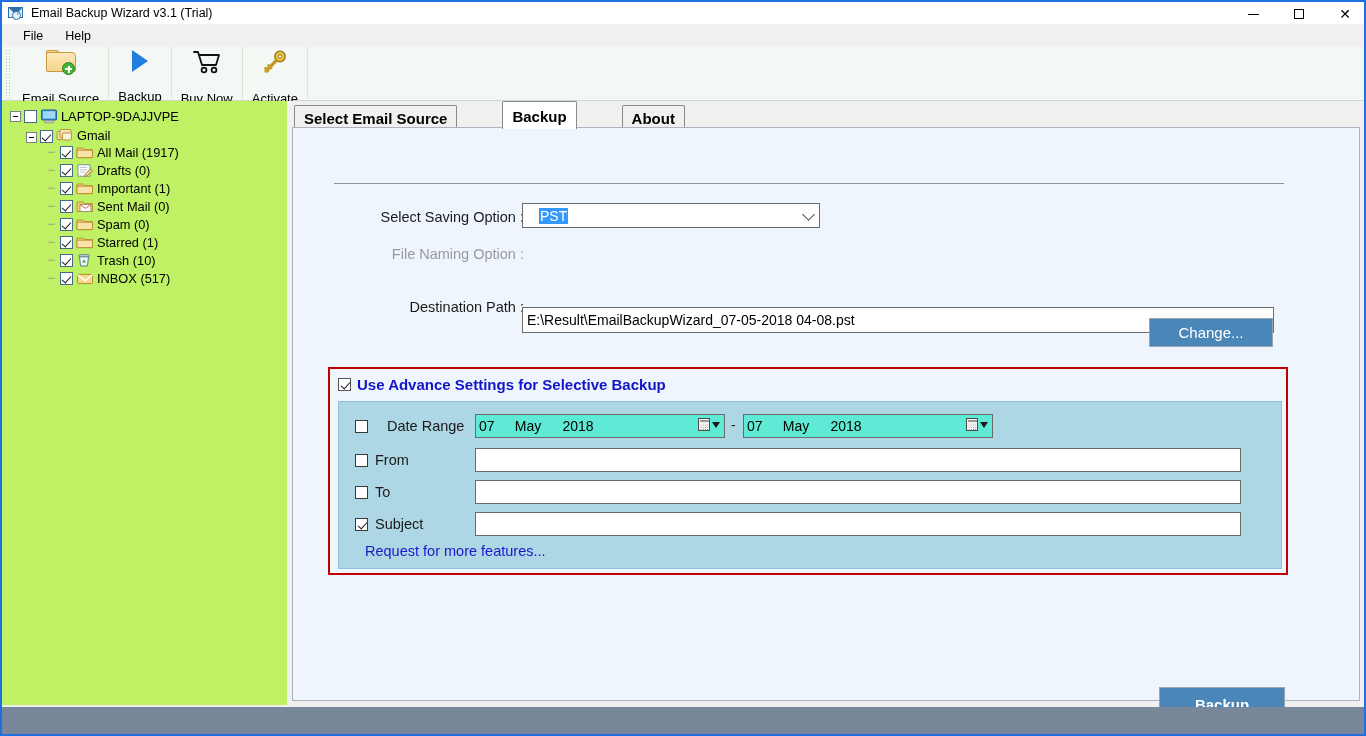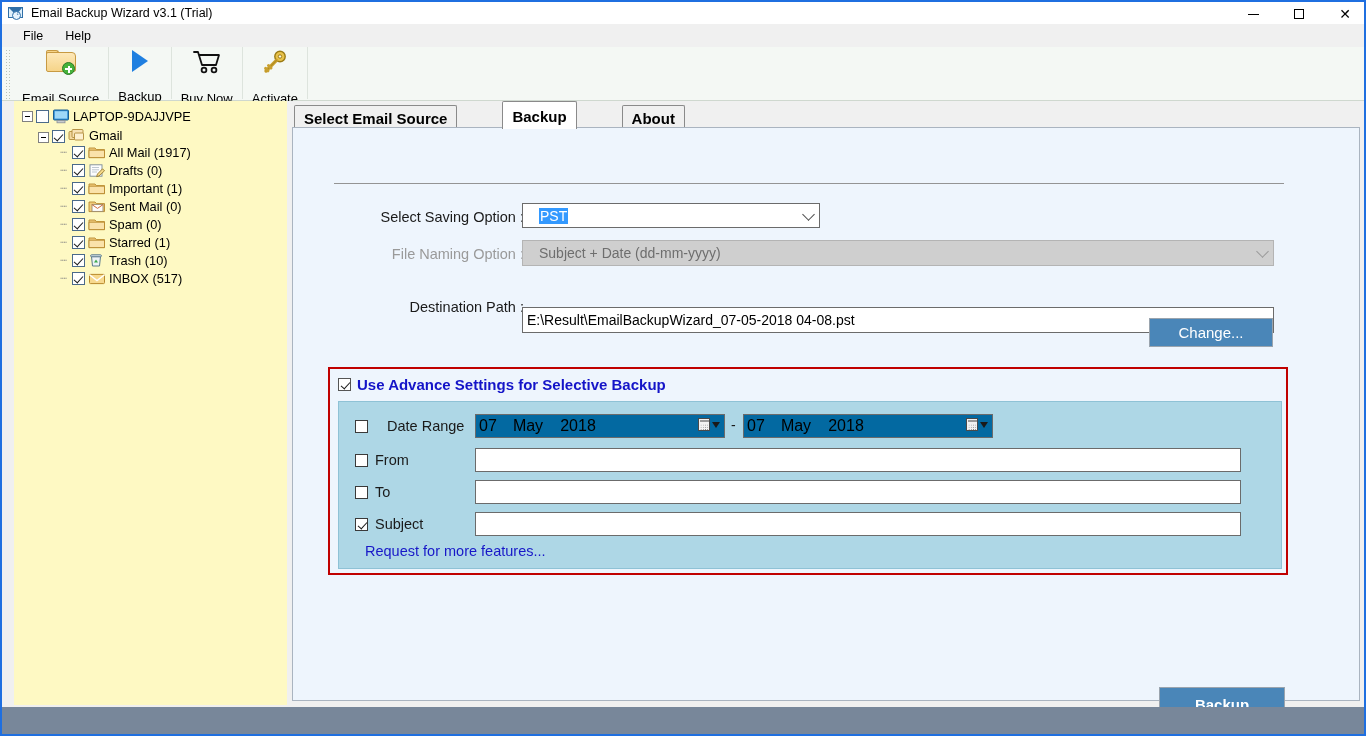--- a/index.html
+++ b/index.html
@@ -107,22 +107,22 @@
     border-top: 11px solid transparent; border-bottom: 11px solid transparent; }
 
   .ic-cart { position:relative; width:28px; height:24px; }
   .ic-cart svg { display:block; }
 
   .ic-key { position:relative; width:26px; height:24px; }
   .ic-key svg { display:block; }
 
   
   .sidebar {
-    position: absolute; left: 12px; top: 101px; width: 285px; height: 604px;
-    background: #fef9c3; overflow: hidden;
+    position: absolute; left: 0; top: 101px; width: 285px; height: 604px;
+    background: #bef264; overflow: hidden;
   }
   .tree { padding: 6px 0 0 6px; font-size: 12.8px; color: #000; }
   .tnode { display: flex; align-items: center; height: 18px; white-space: nowrap; }
   .tnode.lvl0 { padding-left: 2px; }
   .tnode.lvl1 { padding-left: 18px; align-items: flex-end; }
   .tnode.lvl2 { padding-left: 38px; }
   .expander {
     width: 11px; height: 11px; border: 1px solid #808080; background: #fff;
     position: relative; margin-right: 3px; flex: none;
   }
@@ -228,22 +228,22 @@
     width: 13px; height: 13px; border: 1px solid #3a3a3a; background: #fff;
     position: relative; margin-right: 7px; flex: none;
   }
   .row .cbx2.checked:after {
     content:""; position:absolute; left:3.5px; top:1px; width:4px; height:8px;
     border: solid #1a1a1a; border-width: 0 1.5px 1.5px 0; transform: rotate(42deg);
   }
   .row .rlabel { font-size: 14.5px; color: #1a1a1a; white-space: nowrap; }
 
   .datebox {
-    position: absolute; background: #0369a1; border: 1px solid #6b6b6b;
-    height: 24px; display: flex; align-items: center; font-size: 16px; color: #000;
+    position: absolute; background: #5eead4; border: 1px solid #6b6b6b;
+    height: 24px; display: flex; align-items: center; font-size: 14px; color: #000;
   }
   .datebox .dd { width: 28px; text-align: left; padding-left: 3px; }
   .datebox .mm { width: 48px; text-align: center; }
   .datebox .yy { width: 52px; text-align: center; }
   .datebox .dpick {
     position: absolute; right: 4px; top: 3px; display: flex; align-items: center;
   }
   .cal-glyph {
     width: 12px; height: 13px; border: 1px solid #4a4a4a; background: #f2f2f2; position: relative;
   }
@@ -494,24 +494,20 @@
 
       <div class="hr" style="left:41px; top:55px; width:950px;"></div>
 
       <div class="flabel" style="left:20px; top:81px; width:211px;">Select Saving Option :</div>
       <div class="combo chev" style="left:229px; top:75px; width:298px; height:25px;">
         <span class="sel-hl">PST</span>
         <span class="arrow"></span>
       </div>
 
       <div class="flabel dim" style="left:20px; top:118px; width:211px;">File Naming Option :</div>
-      <div class="combo chev disabled" style="left:229px; top:112px; width:752px; height:26px;">
-        <span>Subject + Date (dd-mm-yyyy)</span>
-        <span class="arrow"></span>
-      </div>
 
       <div class="flabel" style="left:20px; top:171px; width:211px;">Destination Path :</div>
       <div class="txtbox" style="left:229px; top:163px; width:752px; height:26px;">
         <span>E:\Result\EmailBackupWizard_07-05-2018 04-08.pst</span>
       </div>
 
       <div class="btn-blue" style="left:856px; top:190px; width:124px; height:29px;">Change...</div>
 
       <div class="hr" style="left:41px; top:258px; width:950px;"></div>
 

